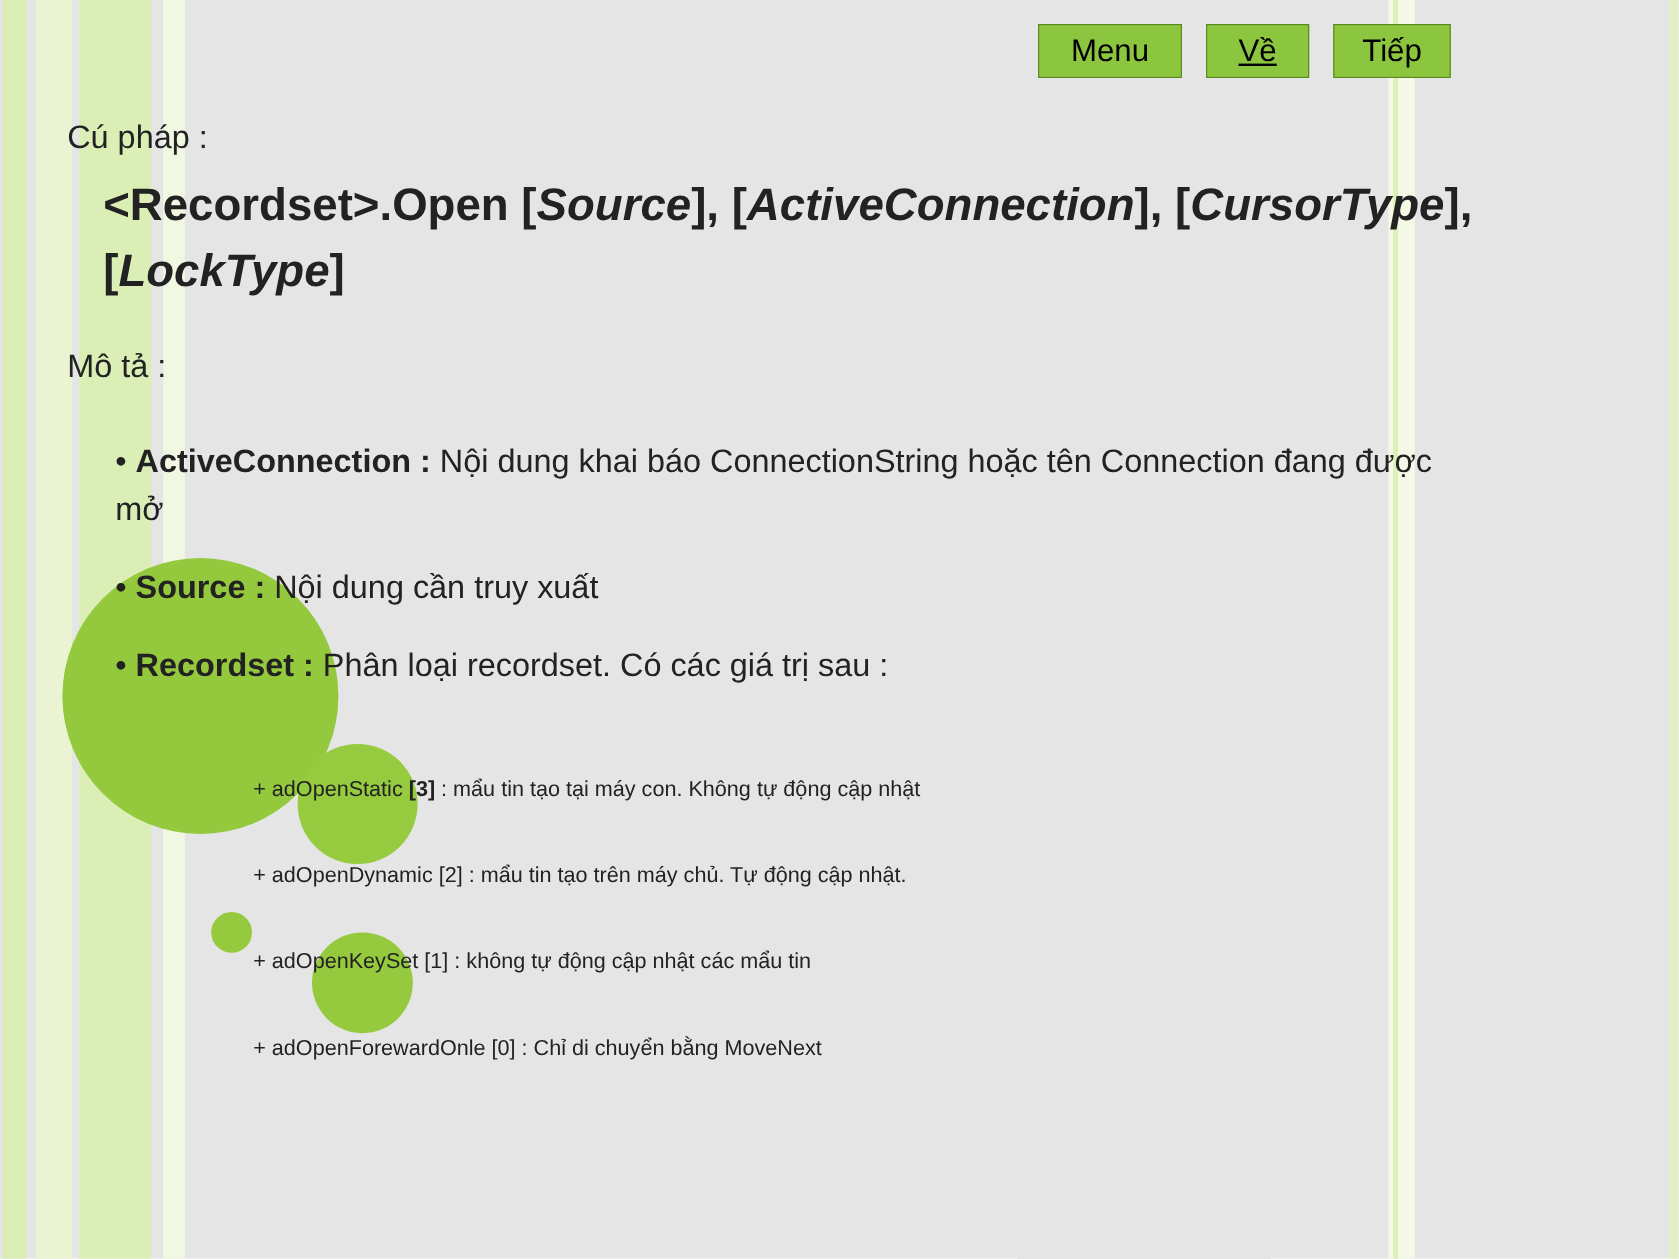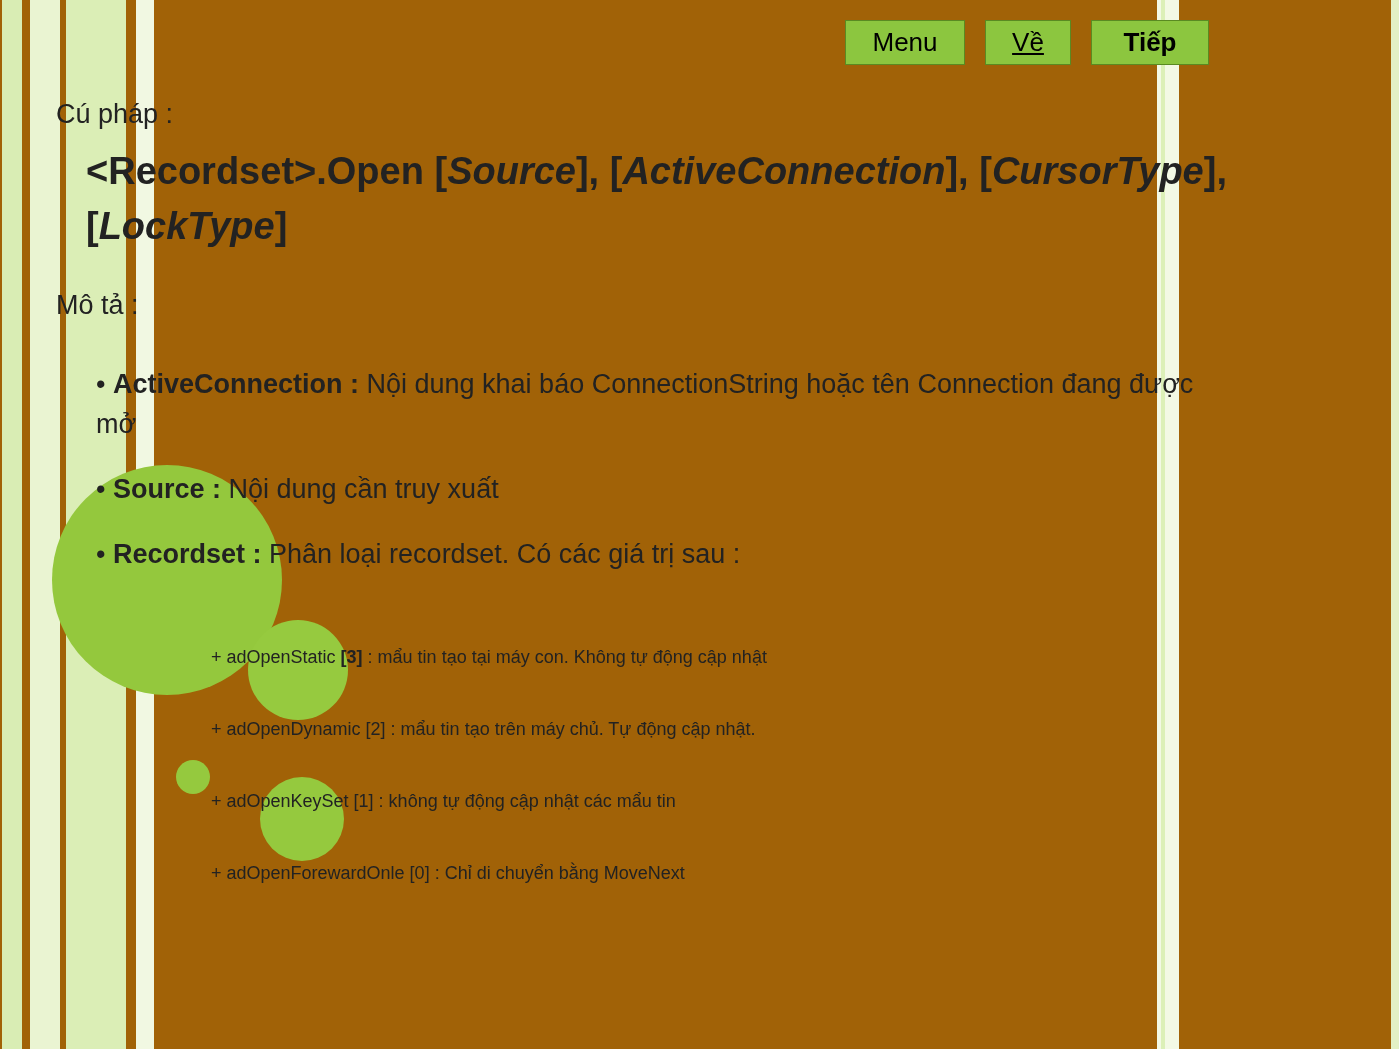--- a/index.html
+++ b/index.html
@@ -1,21 +1,21 @@
 <!DOCTYPE html>
 <html><head>
 <meta charset="utf-8">
 <style>
   * { margin: 0; padding: 0; box-sizing: border-box; }
   html, body { width: 1399px; height: 1049px; overflow: hidden; font-family: Arial, "Helvetica Neue", sans-serif; background: #fff; color: #222; }
   .slide {
     position: relative;
     width: 1399px;
     height: 1049px;
-    background: #a16207;
+    background: #e5e5e5;
   }
   
   .stripe { position: absolute; top: 0; height: 100%; }
   .stripe-left-1 { left: 2px;  width: 20px; background: #d9edb4; }
   .stripe-left-2 { left: 30px; width: 30px; background: #eaf4d2; }
   .stripe-left-3 { left: 66px; width: 60px; background: #dbeeb6; }
   .stripe-left-4 { left: 136px; width: 18px; background: #f1f8e2; }
   .stripe-right-1 { right: 220px; width: 22px; background: #f3f9e5; }
   .stripe-right-2 { right: 234px; width: 4px;  background: #dcf0b8; }
   .stripe-right-3 { right: 0;   width: 8px;  background: #e3f0c5; }
@@ -38,21 +38,21 @@
     border: 1px solid #5a8a22;
     color: #000;
     font-size: 26px;
     padding: 6px 0;
     text-align: center;
     cursor: pointer;
     font-family: Arial, sans-serif;
   }
   .btn-menu { width: 120px; }
   .btn-ve   { width: 86px; text-decoration: underline;  }
-  .btn-tiep { width: 118px; font-weight: bold;  }
+  .btn-tiep { width: 98px;  }
   
   .content {
     position: absolute;
     top: 95px;
     left: 56px;
     right: 170px;
     font-size: 27px;
     line-height: 1.45;
   }
   .lbl-cp { margin-bottom: 10px; }

